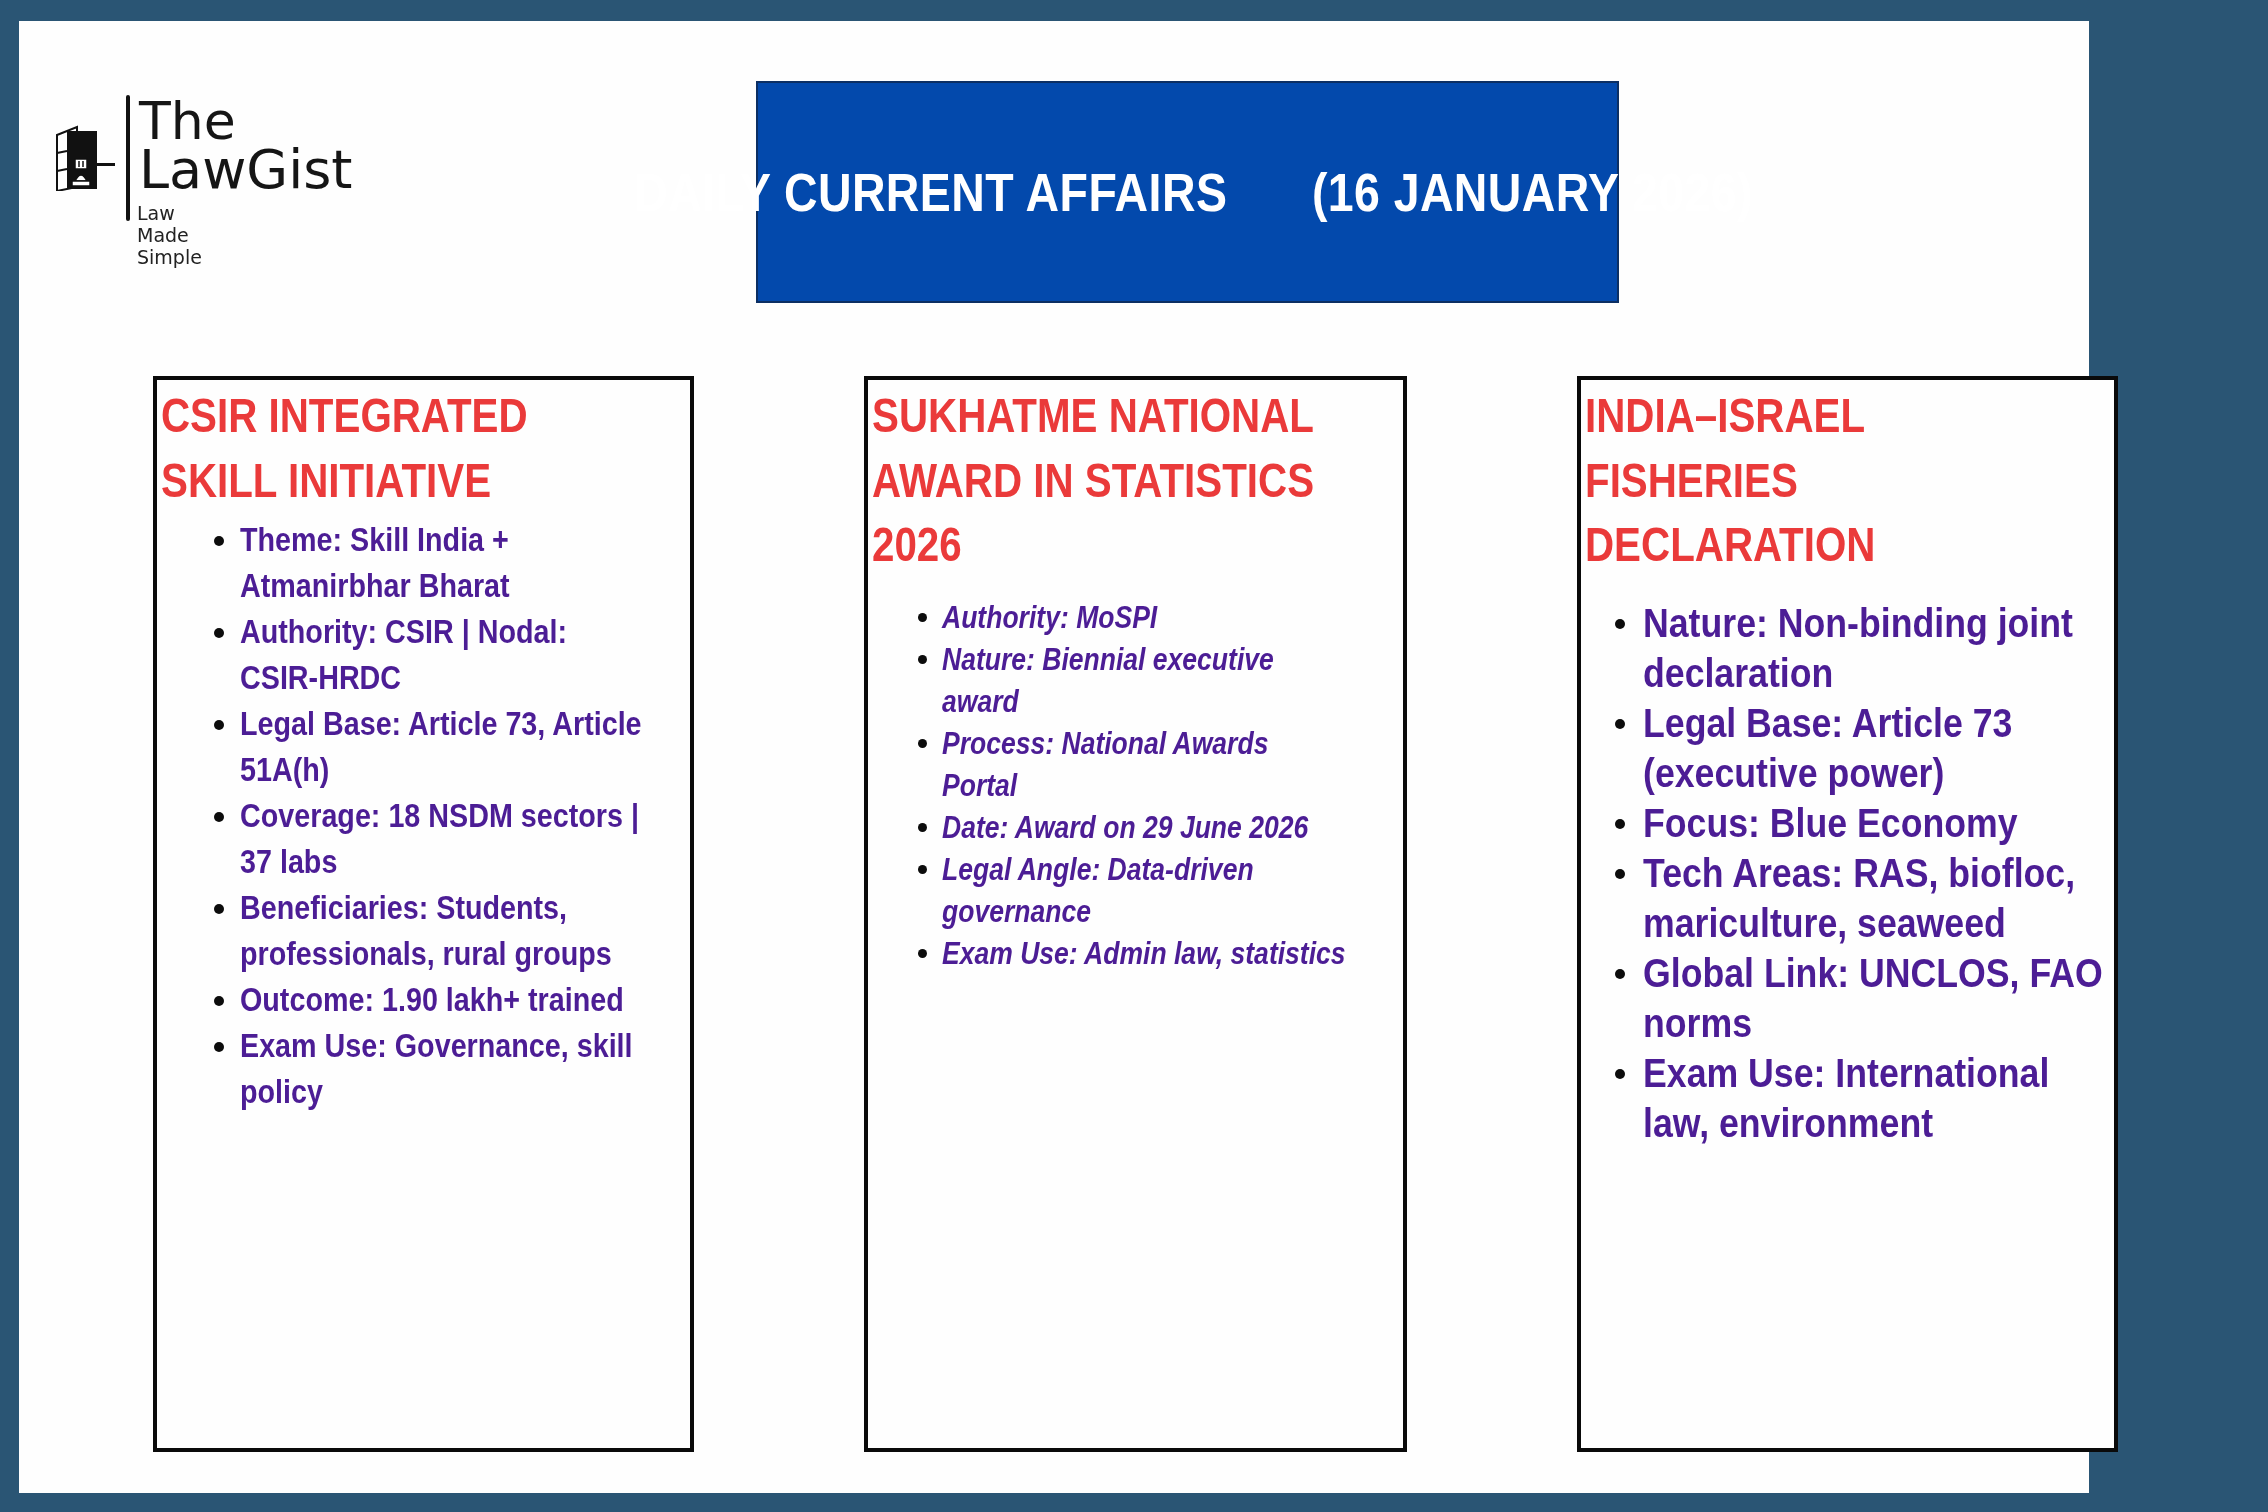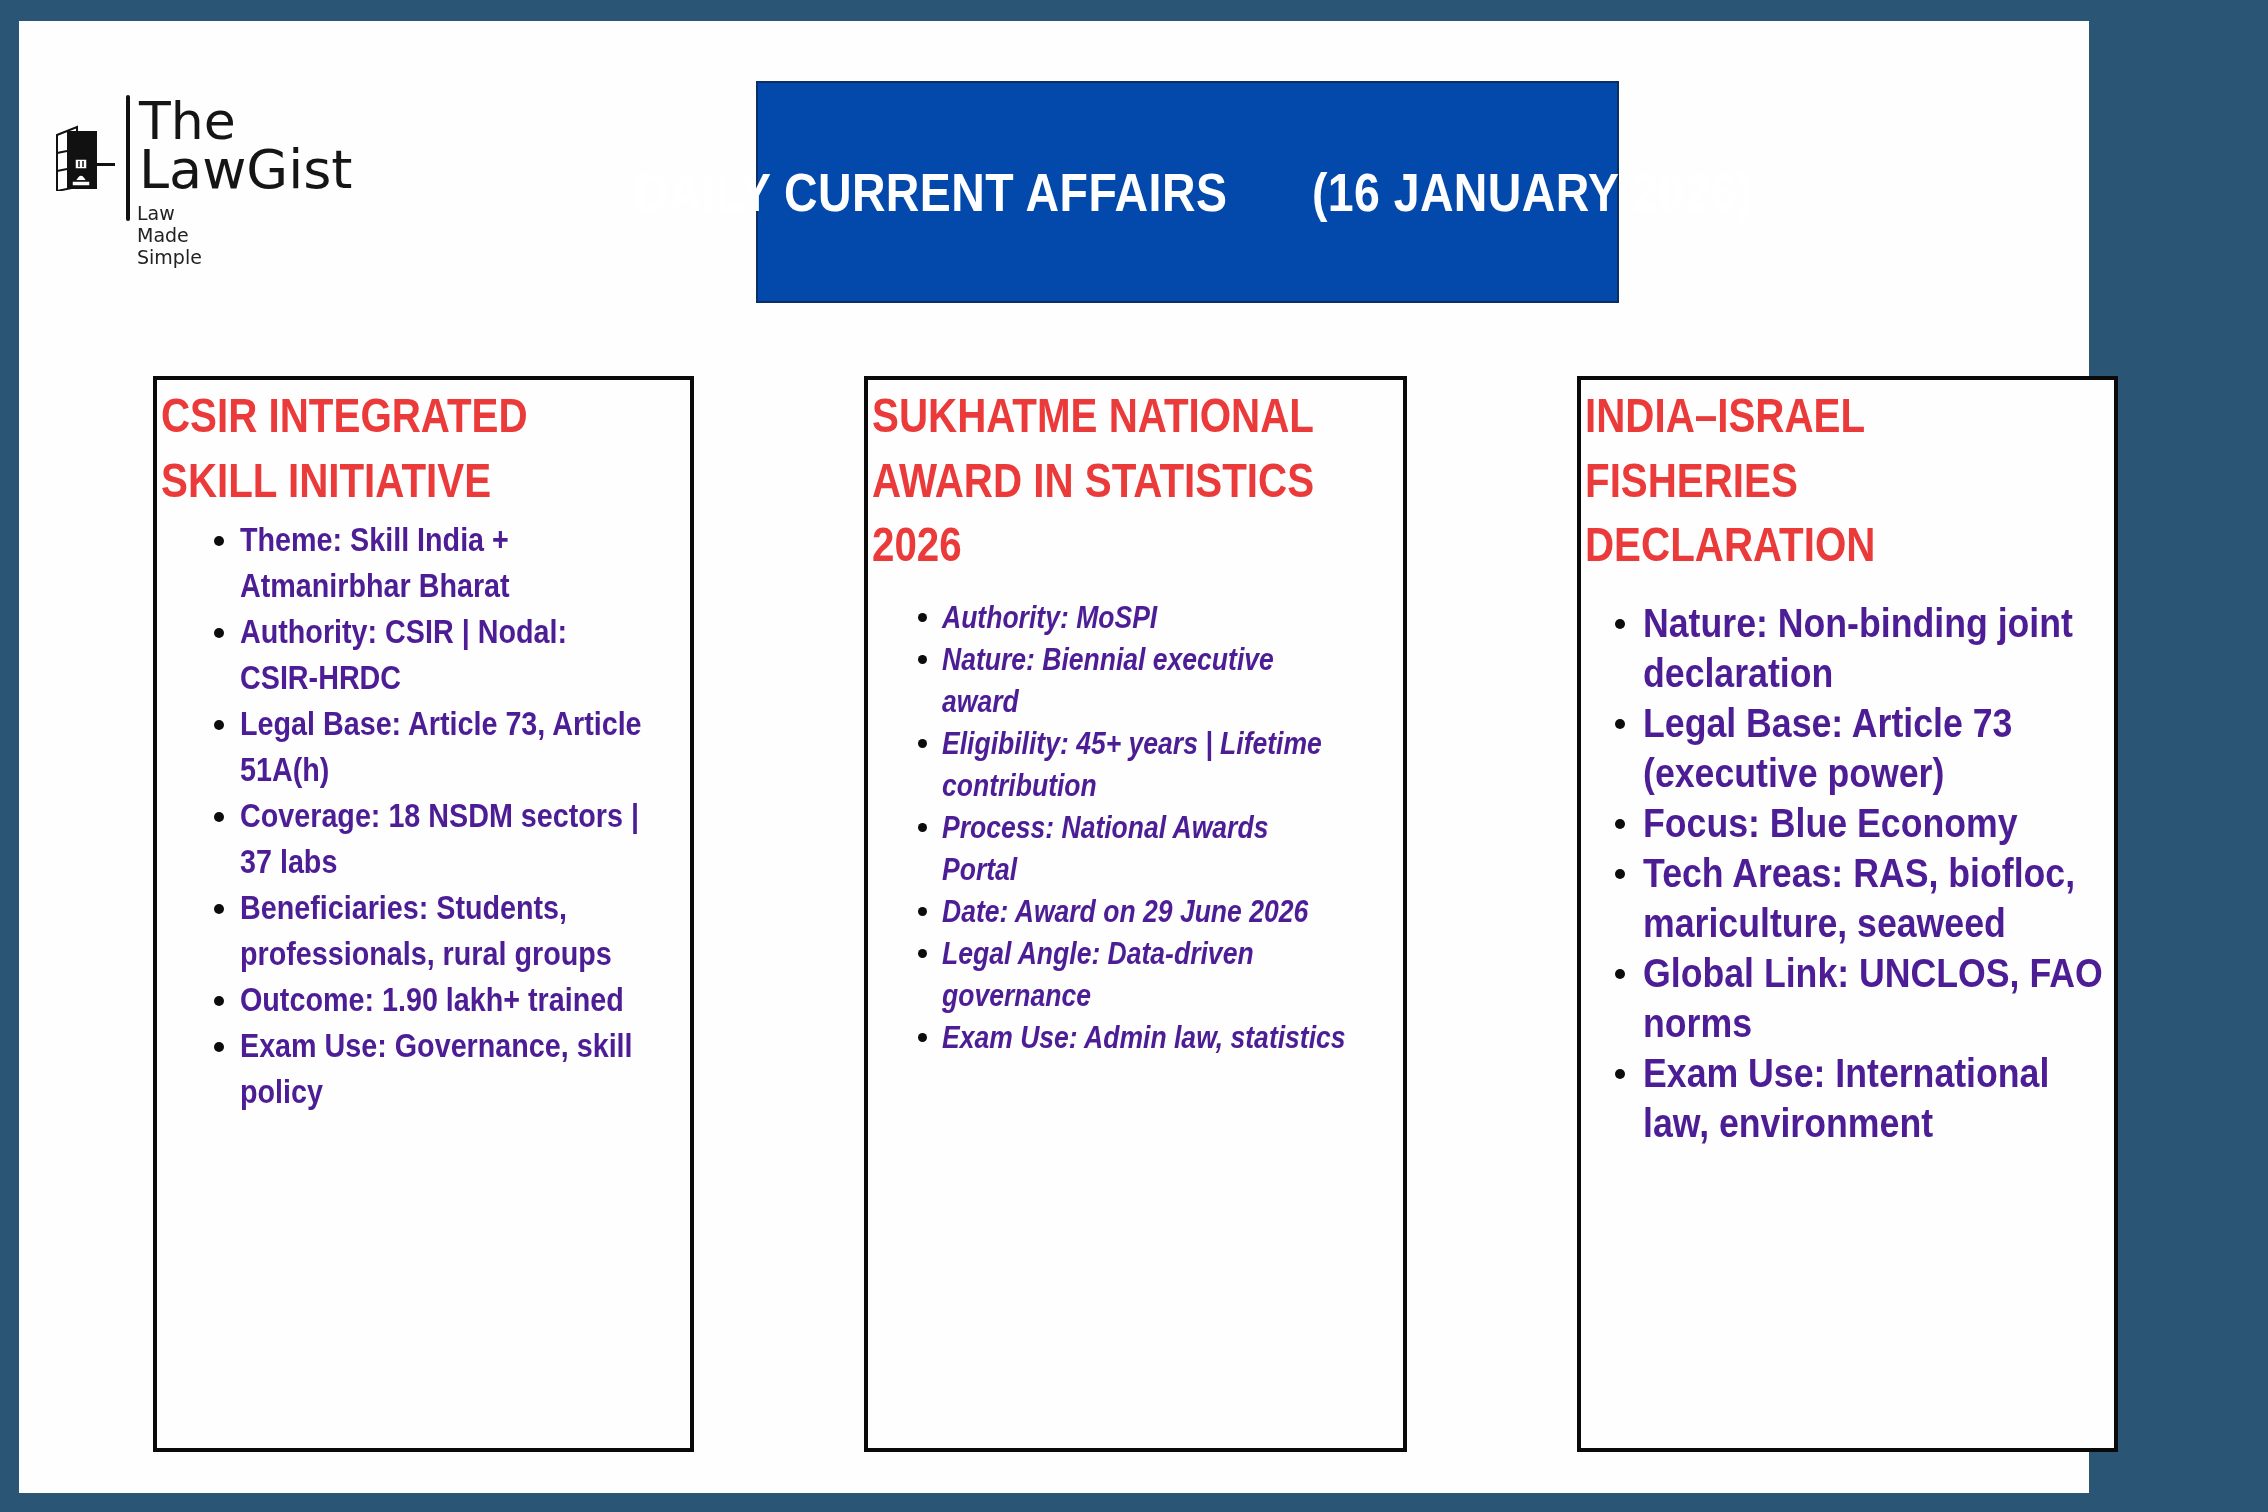--- a/index.html
+++ b/index.html
@@ -158,25 +158,20 @@
           <i class="dot"></i>
           <span class="txt">Authority: MoSPI</span>
         </li>
       <li>
           <i class="dot"></i>
           <span class="txt">Nature: Biennial executive</span>
           <span class="txt">award</span>
         </li>
       <li>
           <i class="dot"></i>
-          <span class="txt">Eligibility: 45+ years | Lifetime</span>
-          <span class="txt">contribution</span>
-        </li>
-      <li>
-          <i class="dot"></i>
           <span class="txt">Process: National Awards</span>
           <span class="txt">Portal</span>
         </li>
       <li>
           <i class="dot"></i>
           <span class="txt">Date: Award on 29 June 2026</span>
         </li>
       <li>
           <i class="dot"></i>
           <span class="txt">Legal Angle: Data-driven</span>

